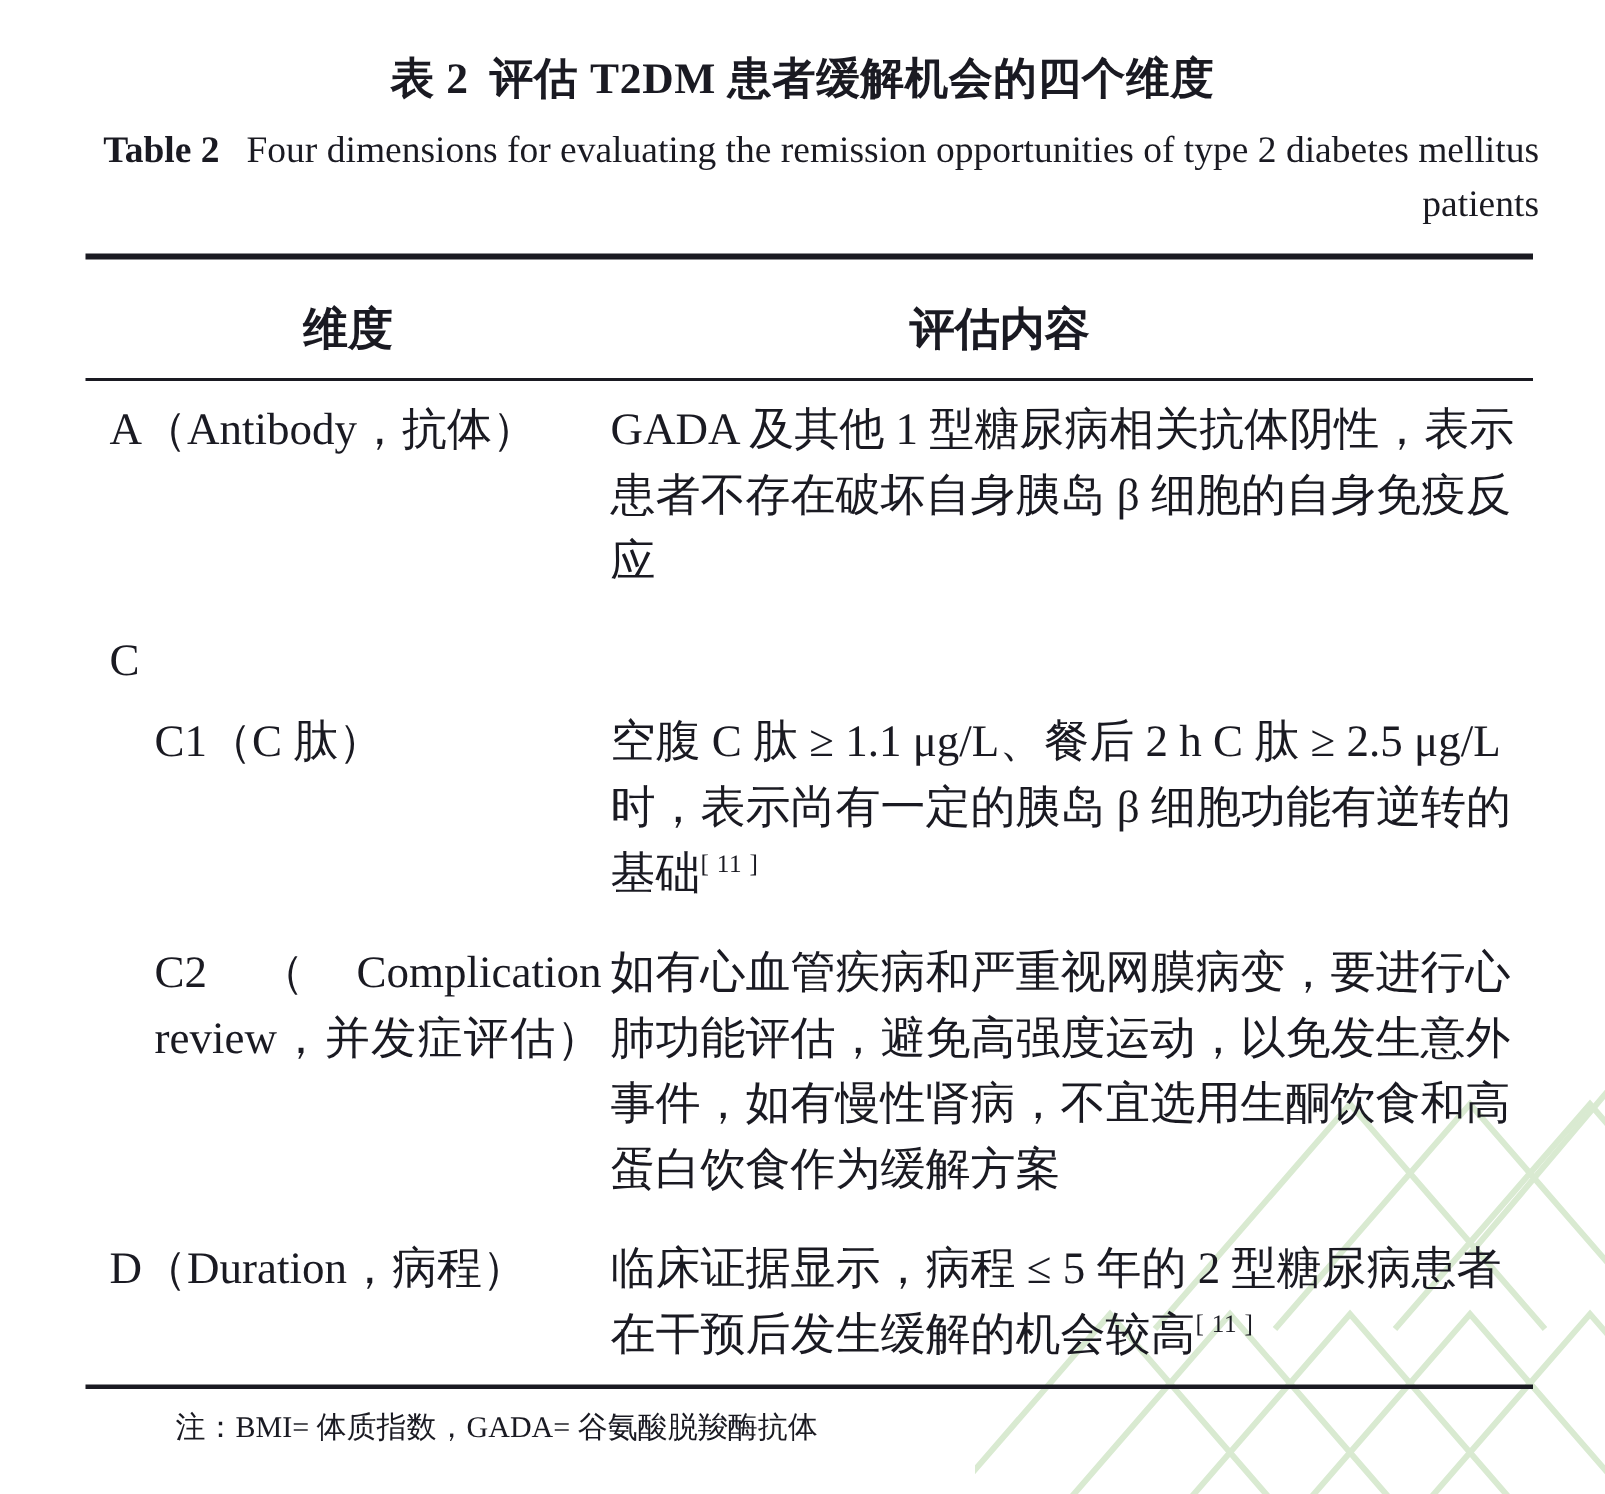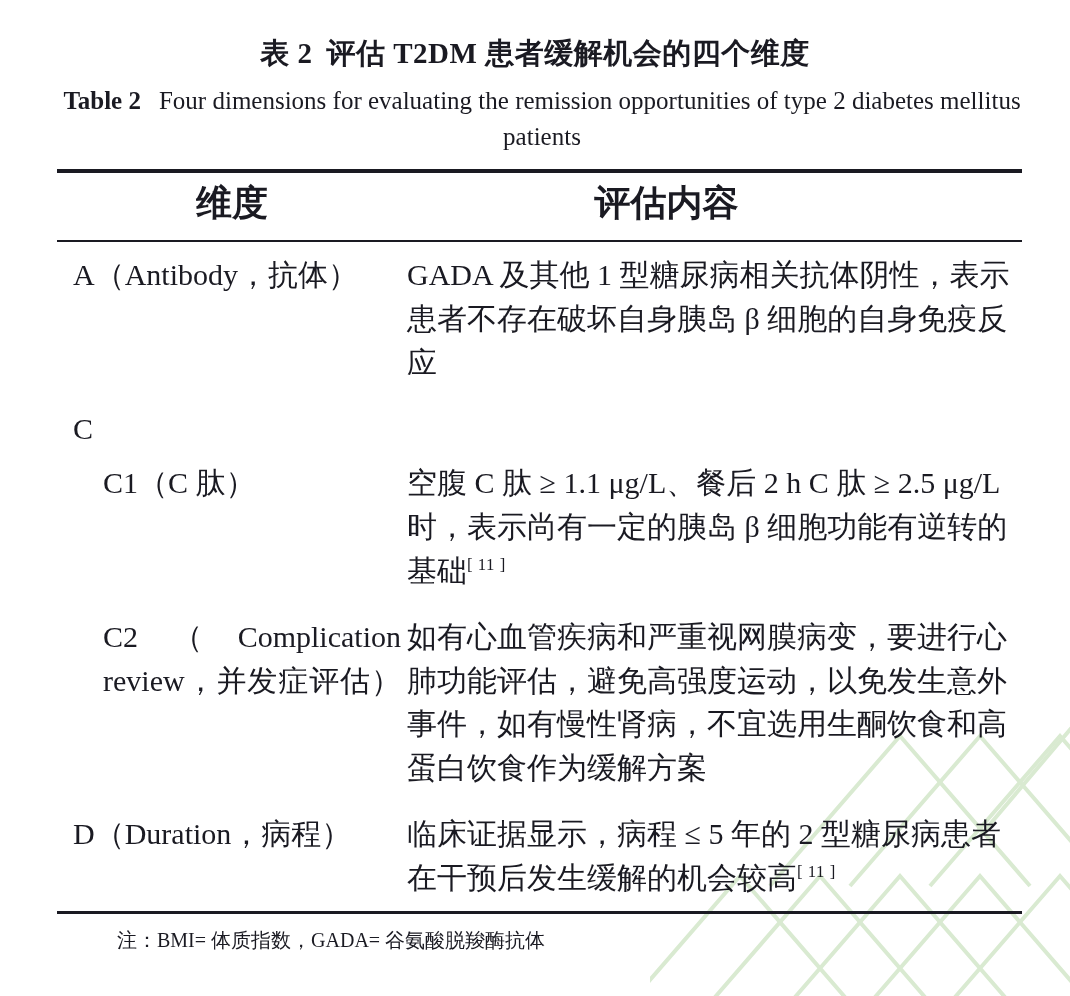--- a/index.html
+++ b/index.html
@@ -47,21 +47,21 @@
     padding-top: 36px;
     font-family: "Liberation Serif", "DejaVu Serif", serif;
   }
   .title-cn .tnum { margin-right: 14px; }
 
   .title-en {
     font-size: 25px;
     line-height: 1.45;
     margin: 0;
     padding: 12px 44px 0 58px;
-    text-align: center;
+    text-align: right;
     font-family: "Liberation Serif", "DejaVu Serif", serif;
   }
   .title-en .lead {
     font-weight: bold;
     margin-right: 18px;
   }
 
   
   .tbl-wrap {
     margin: 14px 48px 0 57px;
@@ -89,22 +89,22 @@
 
   table.t2 {
     width: 100%;
     border-collapse: collapse;
     table-layout: fixed;
   }
   table.t2 col.c-dim  { width: 350px; }
   table.t2 col.c-cont { width: 615px; }
 
   .hdr-cell {
-    font-size: 36px;
-    padding: 6px 0 12px 0;
+    font-size: 30px;
+    padding: 26px 0 12px 0;
     text-align: center;
     vertical-align: middle;
     font-family: "Liberation Serif", "DejaVu Serif", serif;
   }
   .hdr-dim  { text-align: center; padding-left: 0; }
   .hdr-cont { text-align: center; padding-right: 96px; }
 
   td.dim, td.cont {
     vertical-align: top;
     font-size: 30px;

